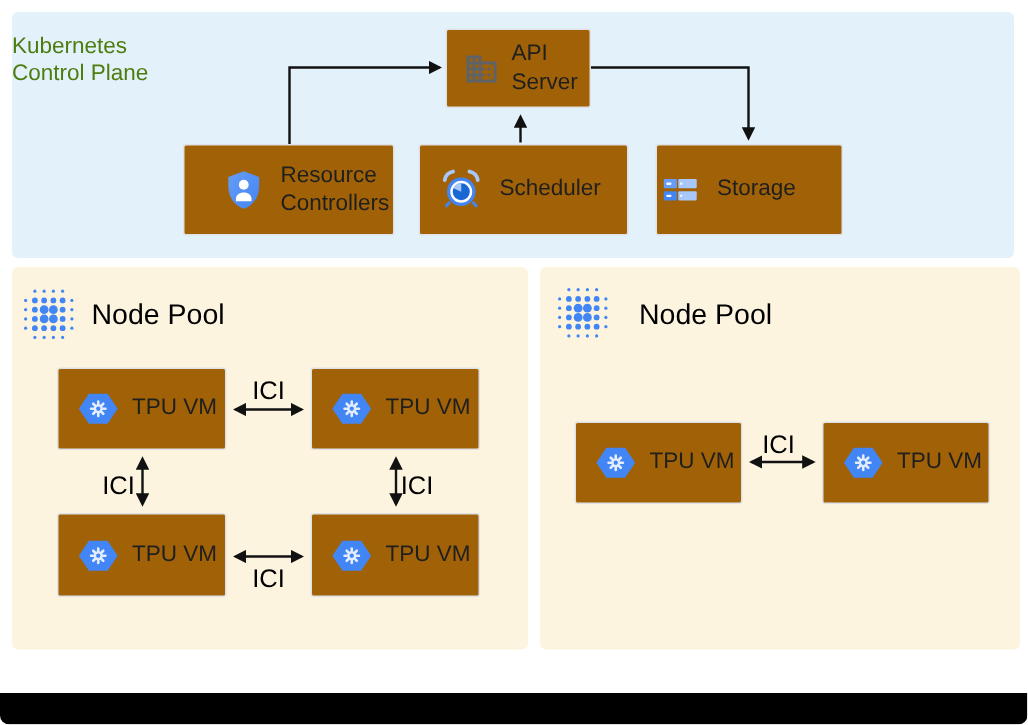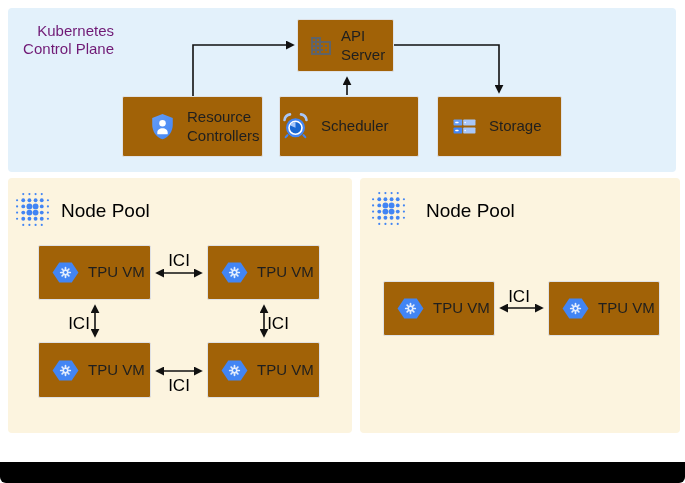--- a/index.html
+++ b/index.html
@@ -10,22 +10,22 @@
   .panel{position:absolute;border-radius:4px;}
   .panel-blue{background:#E3F1FB;}
   .panel-yellow{background:#FCF4DF;}
   .box{
     position:absolute;background:#a16207;border:1px solid #DFE1E5;border-radius:2px;
     display:flex;align-items:center;box-sizing:border-box;
   }
   .box .lbl{font-size:15px;line-height:1.25;color:#1f1f1f;}
   .ic{flex:0 0 auto;display:block;}
   .cp-label{
-    position:absolute;left:8px;top:22px;width:106px;text-align:right;
-    font-size:15px;line-height:1.2;color:#701a75;
+    position:absolute;left:8px;top:22px;width:106px;text-align:left;
+    font-size:15px;line-height:1.2;color:#4d7c0f;
   }
   .np-label{position:absolute;font-size:19px;color:#000;white-space:nowrap;}
   .np-icon{position:absolute;}
   .ici{position:absolute;font-size:17px;color:#000;text-align:center;}
   .arrows{position:absolute;left:0;top:0;pointer-events:none;}
   .bottom-bar{position:absolute;left:0;top:462px;width:685px;height:21px;background:#000;border-radius:0 0 6px 6px;}
 </style>
 </head>
 <body>
 
@@ -130,28 +130,28 @@
     <span class="lbl">API Server</span>
   </div>
 
   <div class="box" style="left:122px;top:96px;width:141px;height:61px;padding-left:25px;gap:10px">
     <svg class="ic" width="29" height="29">
         <use href="#i-shield"></use>
       </svg>
     <span class="lbl">Resource Controllers</span>
   </div>
 
-  <div class="box" style="left:279px;top:96px;width:140px;height:61px;padding-left:0;gap:10px">
+  <div class="box" style="left:279px;top:96px;width:140px;height:61px;padding-left:12px;gap:10px">
     <svg class="ic" width="31" height="31">
         <use href="#i-clock"></use>
       </svg>
     <span class="lbl">Scheduler</span>
   </div>
 
-  <div class="box" style="left:437px;top:96px;width:125px;height:61px;padding-left:11px;gap:9px">
+  <div class="box" style="left:437px;top:96px;width:125px;height:61px;gap:9px">
     <svg class="ic" width="31" height="31">
         <use href="#i-storage"></use>
       </svg>
     <span class="lbl">Storage</span>
   </div>
 
   <svg class="np-icon" style="left:14px;top:191px" width="37" height="37">
       <use href="#i-dots"></use>
     </svg>
   <div class="np-label" style="left:61px;top:200px">Node Pool</div>

